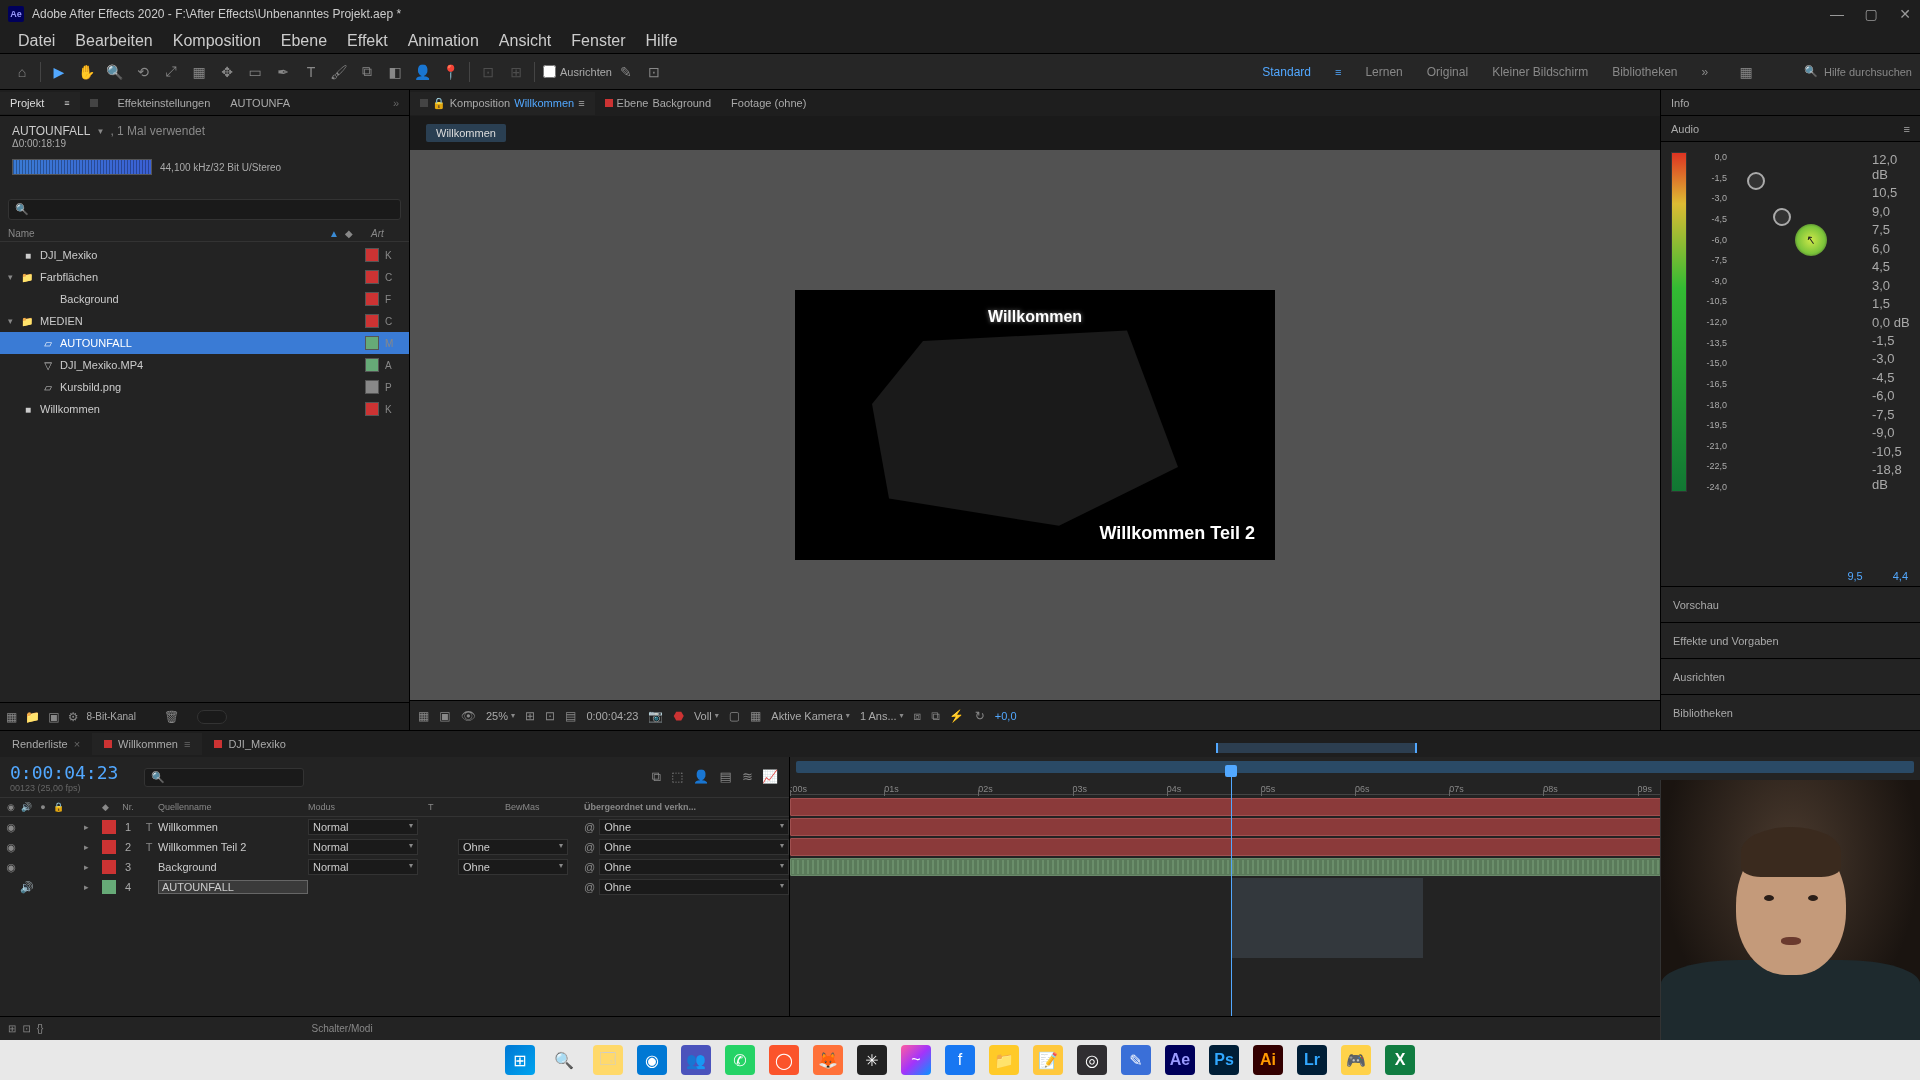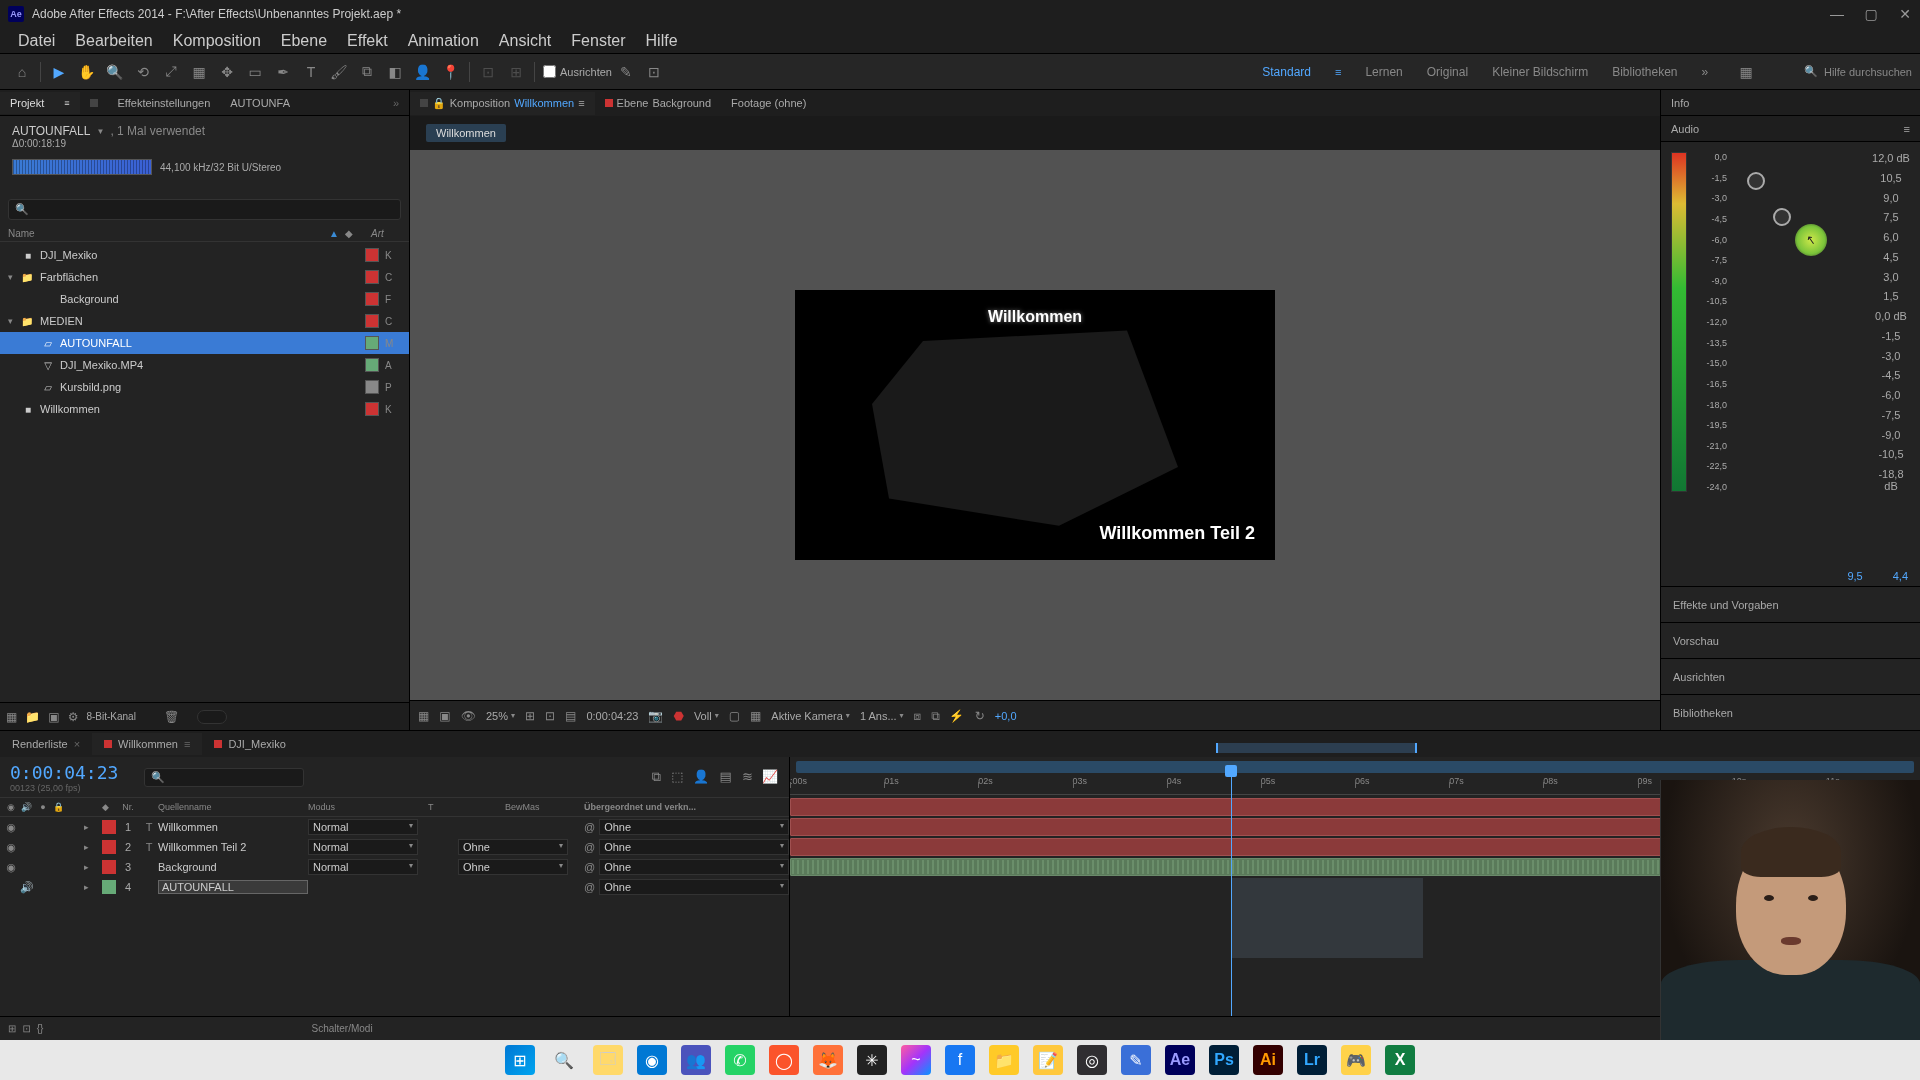--- a/index.html
+++ b/index.html
@@ -87,21 +87,21 @@
 .rp-header { height: 26px; background: #1e1e1e; display: flex; align-items: center; justify-content: space-between; padding: 0 10px; color: #aaa; font-size: 11px; border-bottom: 1px solid #000; }
 .audio-panel { flex: 1; padding: 10px; display: flex; gap: 10px; }
 .meter-bar { width: 16px; height: 340px; background: linear-gradient(to bottom, #d32 0%, #db3 15%, #3b3 40%, #173 100%); border: 1px solid #333; }
 .meter-scale { display: flex; flex-direction: column; justify-content: space-between; height: 340px; font-size: 9px; color: #aaa; text-align: right; width: 30px; }
 .knob-area { flex: 1; position: relative; }
 .knob { position: absolute; width: 18px; height: 18px; border: 2px solid #aaa; border-radius: 50%; background: #333; }
 .knob1 { top: 20px; left: 10px; }
 .knob2 { top: 56px; left: 36px; }
 .highlight-cursor { position: absolute; top: 72px; left: 58px; width: 32px; height: 32px; border-radius: 50%; background: radial-gradient(circle, #cde84a 0%, #7bc43a 60%, transparent 100%); display:flex; align-items:center; justify-content:center; }
 .highlight-cursor::after { content:'↖'; color:#222; font-size:12px; transform: rotate(10deg); }
-.right-scale { display: flex; flex-direction: column; justify-content: space-between; height: 340px; font-size: 11px; color: #aaa; width: 38px; text-align: center; }
+.right-scale { display: flex; flex-direction: column; justify-content: space-between; height: 340px; font-size: 13px; color: #aaa; width: 38px; text-align: left; }
 .audio-readout { display: flex; justify-content: flex-end; gap: 30px; padding: 4px 12px; font-size: 11px; color: #52a8ff; }
 .rp-collapsed { height: 36px; border-top: 1px solid #000; display: flex; align-items: center; padding: 0 12px; color: #aaa; font-size: 11px; cursor: pointer; }
 
 
 .timeline-area { height: 310px; background: #232323; border-top: 1px solid #000; display: flex; flex-direction: column; }
 .tl-tabs { height: 26px; background: #1e1e1e; display: flex; align-items: center; }
 .tl-tab { padding: 5px 12px; color: #aaa; font-size: 11px; display: flex; align-items: center; gap: 6px; }
 .tl-tab.active { background: #232323; }
 .tl-tab .color-dot { width: 8px; height: 8px; }
 .tl-main { flex: 1; display: flex; }
@@ -138,21 +138,21 @@
 .tl-layer-row .trk { width: 30px; }
 .tl-layer-row .bewmas-dd { width: 110px; background: #1a1a1a; border: 1px solid #333; padding: 1px 4px; display: flex; justify-content: space-between; margin-right: 10px; }
 .tl-layer-row .parent { flex: 1; display: flex; align-items: center; gap: 4px; padding-left: 6px; }
 .tl-layer-row .parent .pickwhip { color: #888; }
 .tl-layer-row .parent-dd { flex: 1; background: #1a1a1a; border: 1px solid #333; padding: 1px 4px; display: flex; justify-content: space-between; }
 
 .tl-right { flex: 1; display: flex; flex-direction: column; position: relative; }
 .tl-ruler-area { height: 40px; position: relative; }
 .tl-workarea-bar { height: 12px; background: #2a4a66; margin: 4px 6px 0; border-radius: 2px; }
 .tl-ruler { height: 22px; display: flex; position: relative; border-bottom: 1px solid #444; }
-.tl-ruler .tick { position: absolute; bottom: 8px; font-size: 9px; color: #888; }
+.tl-ruler .tick { position: absolute; bottom: 0; font-size: 9px; color: #888; }
 .tl-ruler .tick::before { content:''; position:absolute; bottom:-2px; left:0; width:1px; height:6px; background:#666; }
 .playhead { position: absolute; top: 16px; bottom: 0; width: 1px; background: #52a8ff; z-index: 10; }
 .playhead::before { content:''; position:absolute; top:-8px; left:-6px; width:12px; height:12px; background:#52a8ff; border-radius: 2px; }
 .tl-tracks { flex: 1; position: relative; }
 .tl-in-out { position: absolute; top: -14px; height: 10px; background: rgba(80,140,200,0.3); border-left: 2px solid #52a8ff; border-right: 2px solid #52a8ff; }
 .layer-bar { position: absolute; height: 18px; border-radius: 1px; }
 .layer-bar.red { background: #8b3a3a; border: 1px solid #a05050; }
 .layer-bar.green { background: #5a7a5a; border: 1px solid #6a8a6a; }
 .layer-bar .wf { position:absolute; inset:1px; background: repeating-linear-gradient(90deg, rgba(200,255,200,0.15) 0 2px, transparent 2px 5px); }
 .tl-bottom { height: 24px; border-top: 1px solid #000; display: flex; align-items: center; font-size: 10px; color: #888; }
@@ -194,21 +194,21 @@
 .ico-lr { background: #001e36; color: #31a8ff; font-size: 11px; font-weight: bold; }
 .ico-game { background: #ffd24a; }
 .ico-xl { background: #107c41; color:#fff; font-size:11px; font-weight:bold; }
 .dd-arrow { font-size: 8px; color: #888; }
 </style>
 </head>
 <body>
 
 <div class="titlebar">
   <div class="ae-logo">Ae</div>
-  <div class="title">Adobe After Effects 2014 - F:\After Effects\Unbenanntes Projekt.aep *</div>
+  <div class="title">Adobe After Effects 2020 - F:\After Effects\Unbenanntes Projekt.aep *</div>
   <div class="win-controls">
     <div class="win-btn">—</div>
     <div class="win-btn">▢</div>
     <div class="win-btn">✕</div>
   </div>
 </div>
 
 <div class="menubar" id="menubar">
     <div class="menu-item">Datei</div>
     <div class="menu-item">Bearbeiten</div>
@@ -487,22 +487,22 @@
           <div>-9,0</div>
           <div>-10,5</div>
           <div>-18,8 dB</div>
         </div>
     </div>
     <div class="audio-readout">
       <span>9,5</span>
       <span>4,4</span>
     </div>
     <div id="rp-collapsed">
+        <div class="rp-collapsed">Vorschau</div>
         <div class="rp-collapsed">Effekte und Vorgaben</div>
-        <div class="rp-collapsed">Vorschau</div>
         <div class="rp-collapsed">Ausrichten</div>
         <div class="rp-collapsed">Bibliotheken</div>
       </div>
   </div>
 </div>
 
 <div class="timeline-area">
   <div class="tl-tabs">
     <div class="tl-tab">
       <span>Renderliste</span> 

